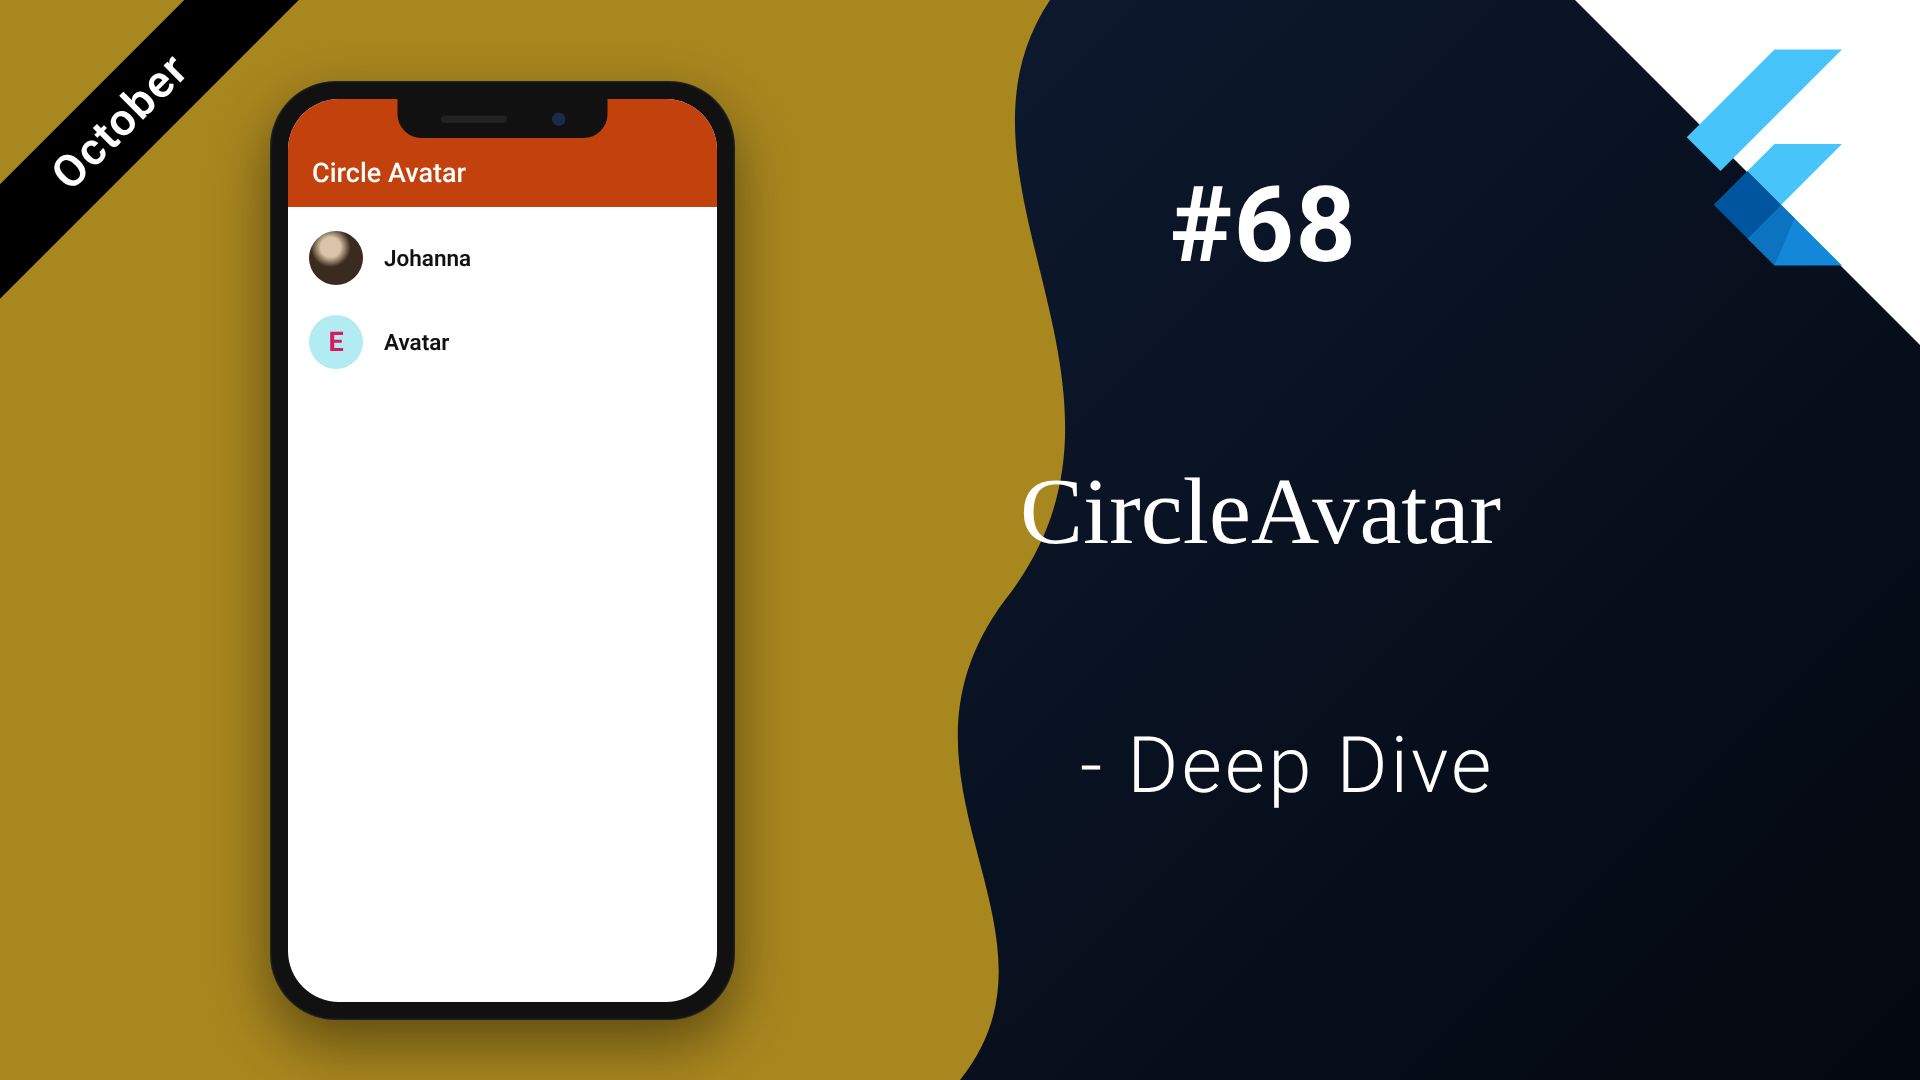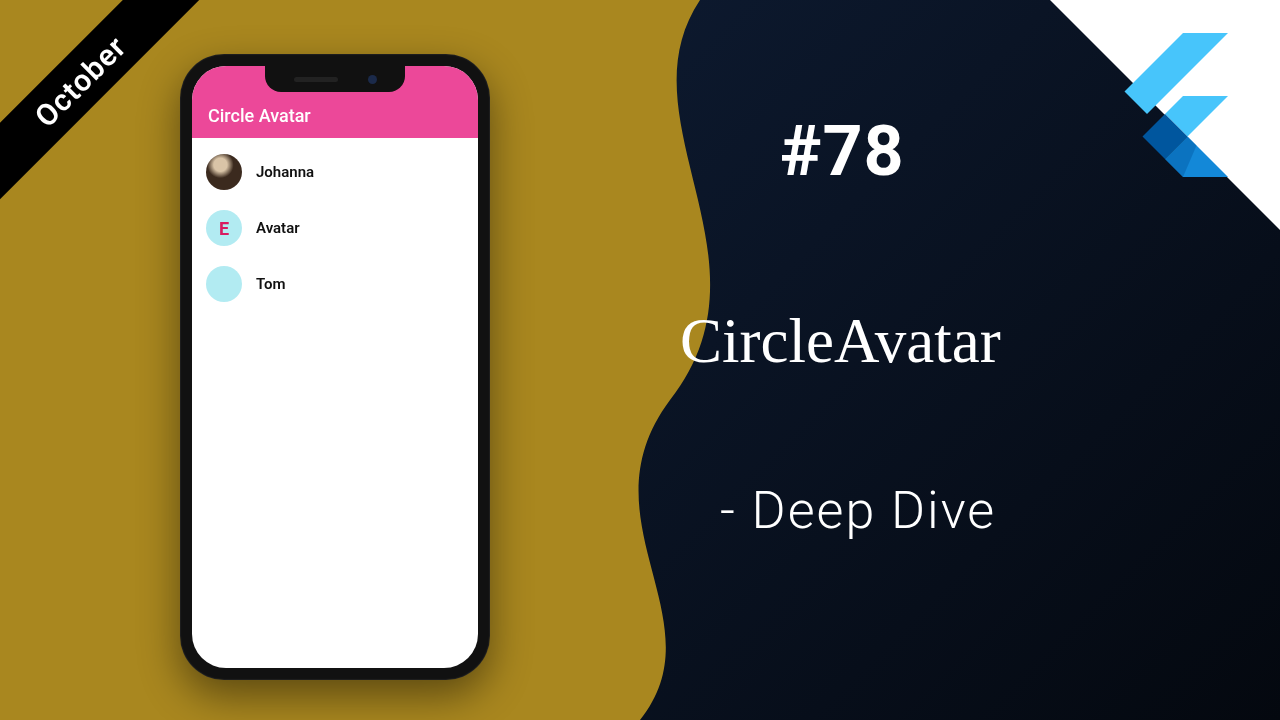--- a/index.html
+++ b/index.html
@@ -115,21 +115,21 @@
     justify-content:center;
     align-items:center;
     gap:30px;
   }
   .notch .spk { width:44px; height:5px; background:#222; border-radius:3px;}
   .notch .cam { width:9px; height:9px; background:#1b2a4a; border-radius:50%;}
 
   
   .appbar {
     height: 72px;
-    background: #ec4899;
+    background: #c2410c;
     color: #fff;
     display: flex;
     align-items: flex-end;
     padding: 0 16px 12px;
     font-size: 18px;
     font-weight: 500;
   }
 
   
   .list { padding: 6px 0; }
@@ -167,21 +167,21 @@
 <div class="corner-triangle"></div>
 
 <svg class="flutter-logo" viewBox="0 0 100 100">
   <polygon points="58,2 88,2 34,56 19,41" fill="#47c5fb"></polygon>
   <polygon points="58,44 88,44 61,71 46,56" fill="#47c5fb"></polygon>
   <polygon points="46,56 61,71 46,86 31,71" fill="#00569e"></polygon>
   <polygon points="46,86 61,71 88,98 58,98" fill="#1388d8"></polygon>
   <polygon points="46,86 61,71 67,77 58,98" fill="#00569e" opacity=".4"></polygon>
 </svg>
 
-<div class="episode-num">#78</div>
+<div class="episode-num">#68</div>
 
 <div class="script-title">CircleAvatar</div>
 
 <div class="subtitle">- Deep Dive</div>
 
 <div class="ribbon">
   <span>October</span>
 </div>
 
 <div class="phone">
@@ -197,19 +197,15 @@
 
     <div class="list">
       <div class="list-item">
         <div class="avatar photo1"></div>
         <div class="list-name">Johanna</div>
       </div>
       <div class="list-item">
         <div class="avatar letter">E</div>
         <div class="list-name">Avatar</div>
       </div>
-      <div class="list-item">
-        <div class="avatar blank"></div>
-        <div class="list-name">Tom</div>
-      </div>
     </div>
   </div>
 </div>
 
 </body></html>

